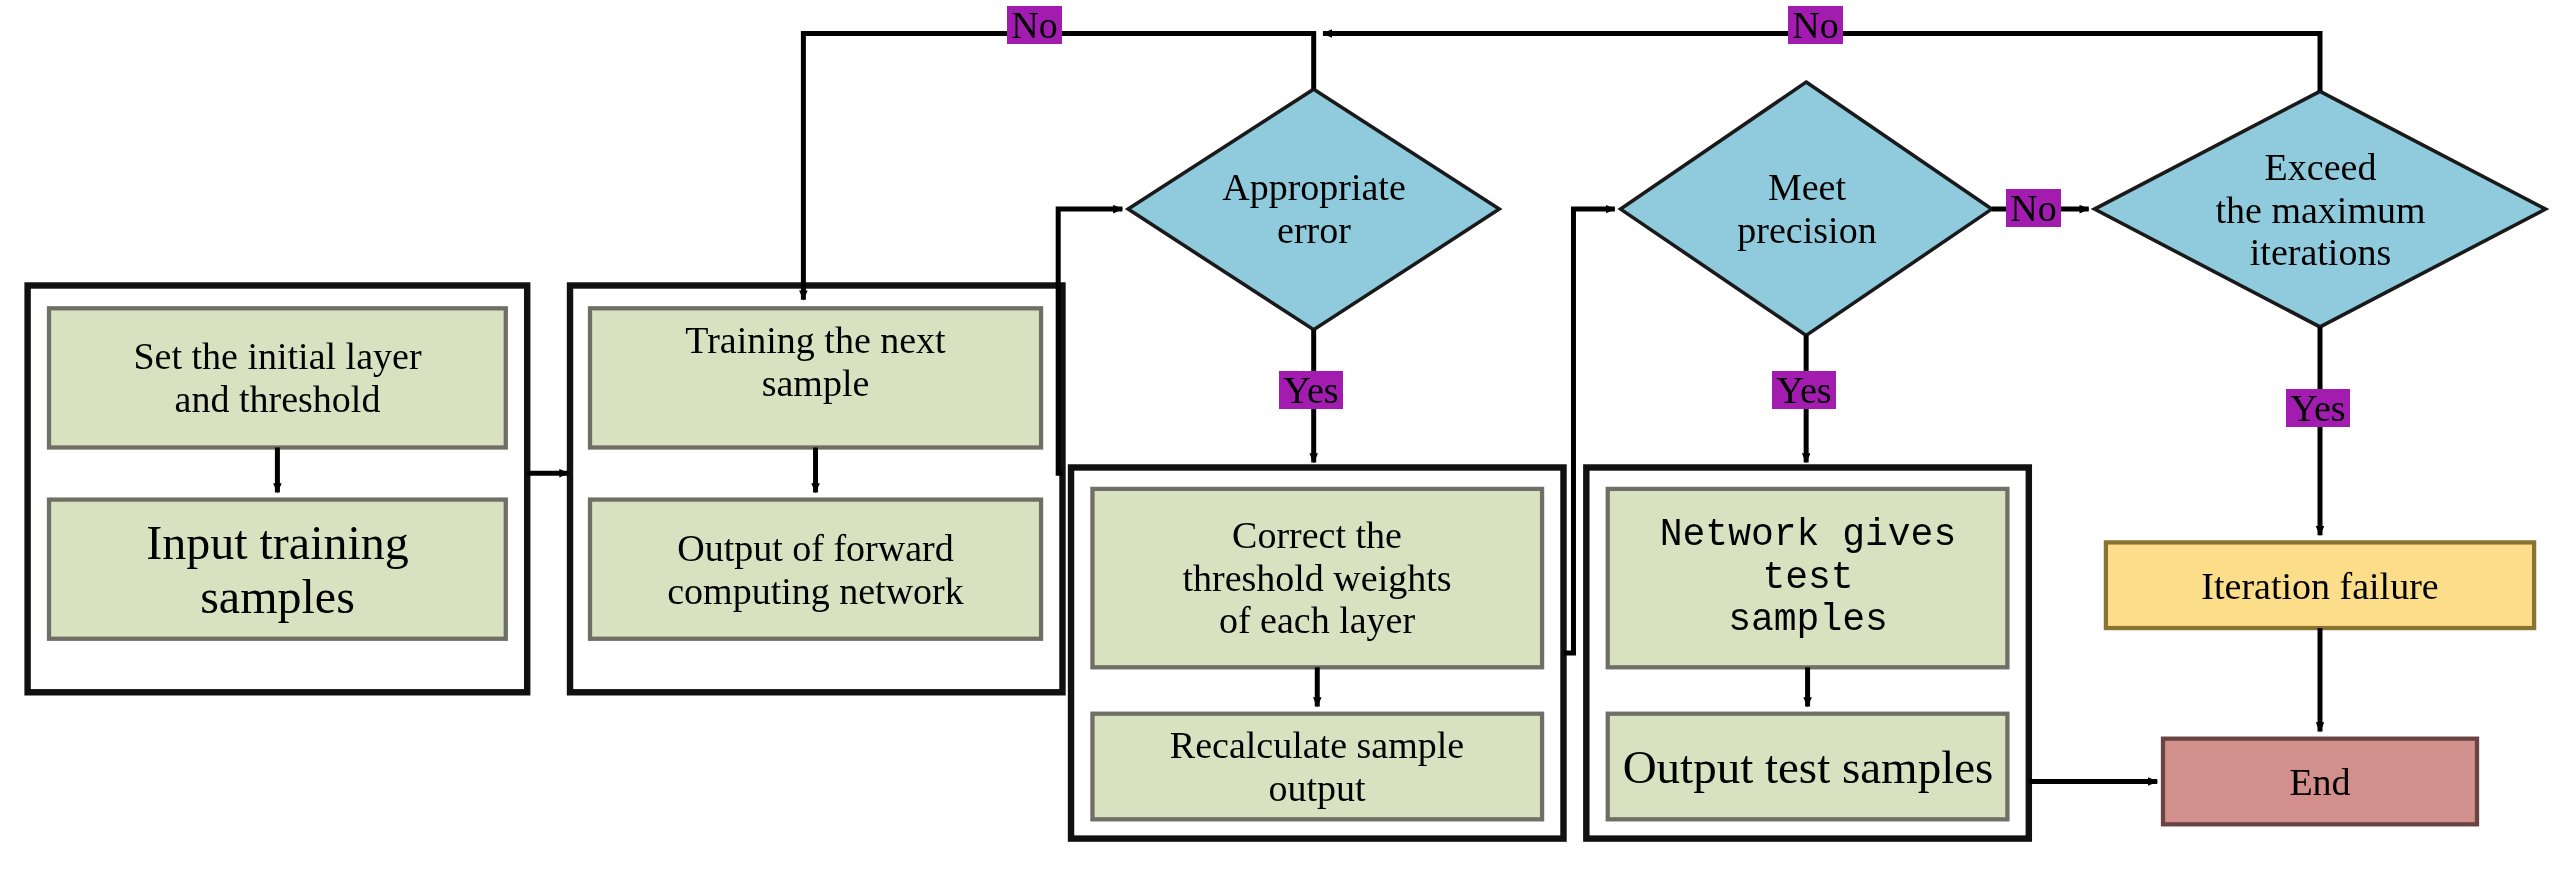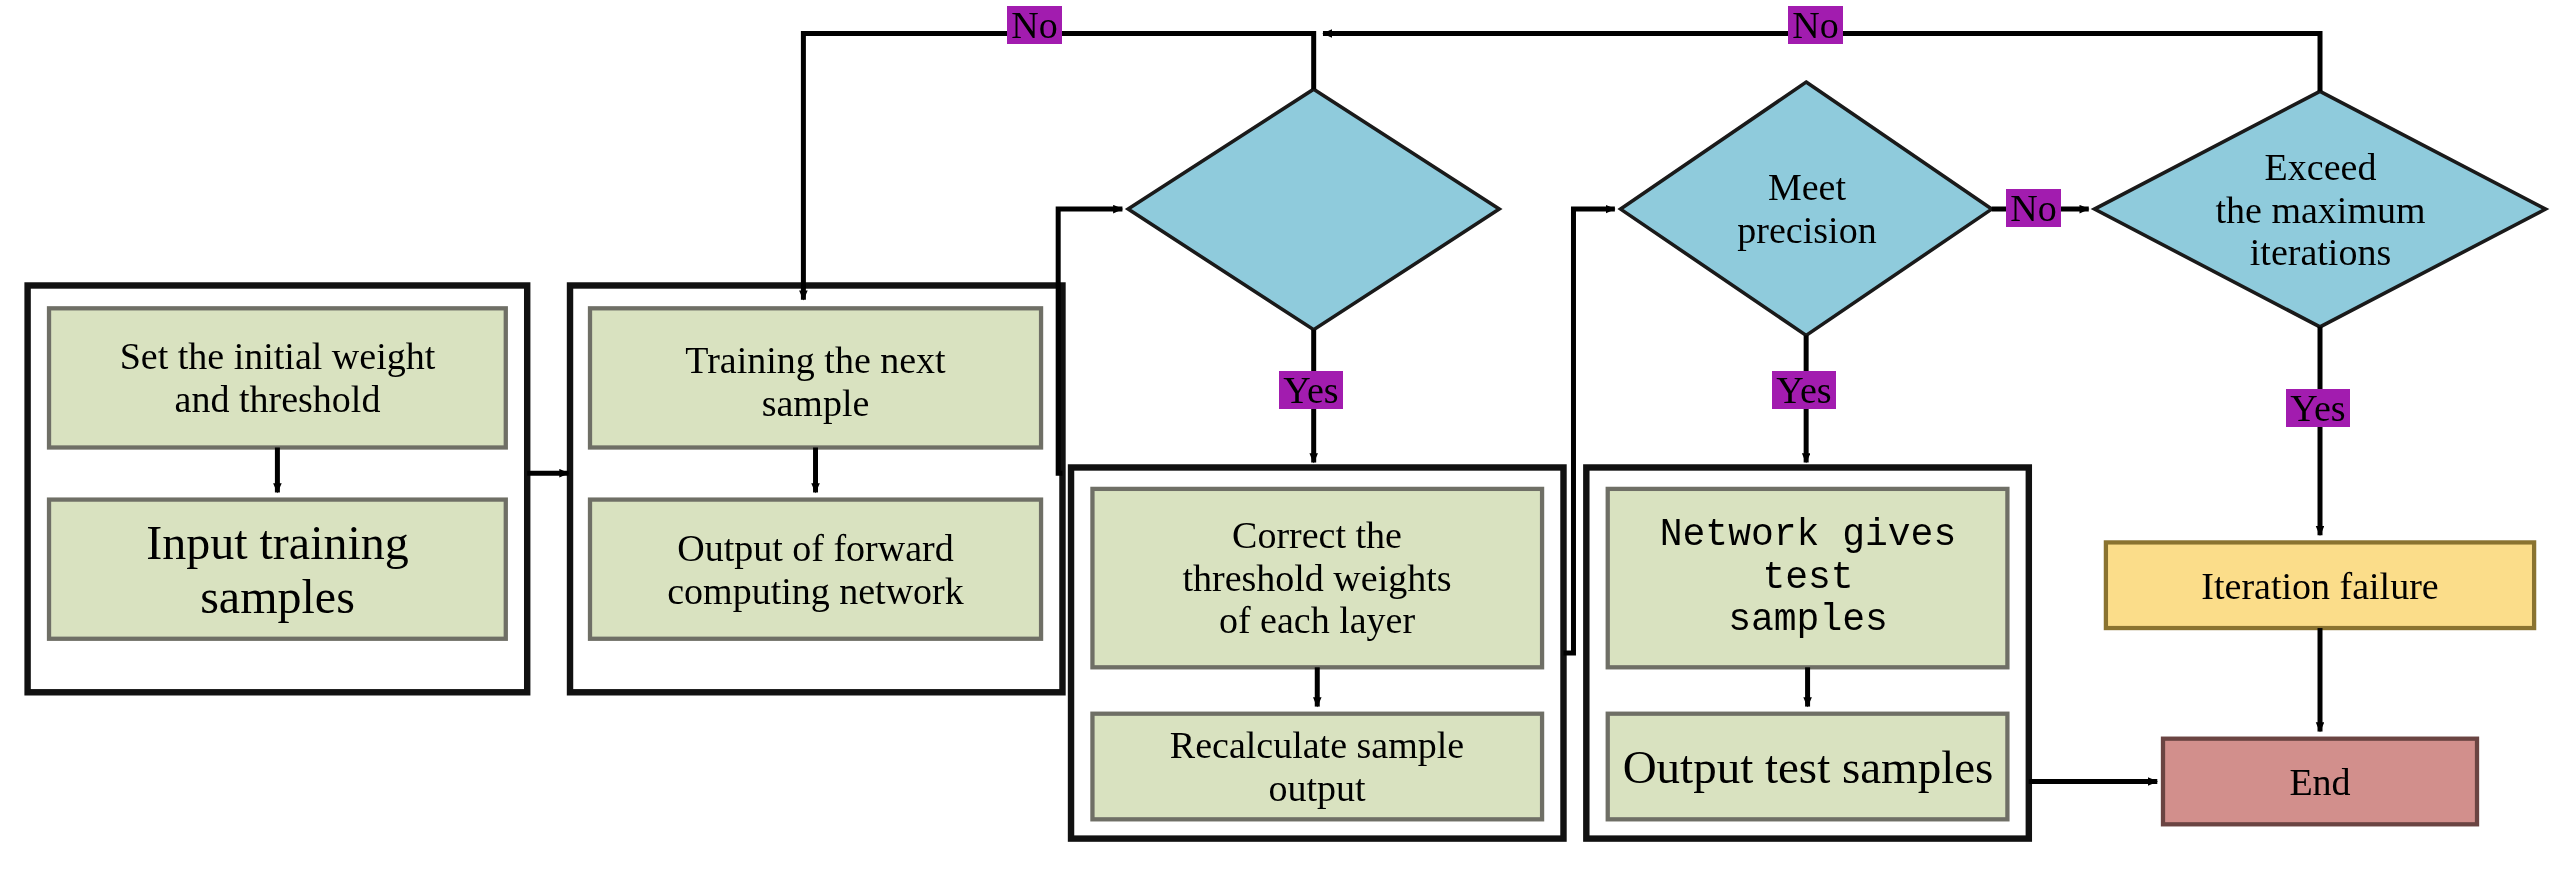--- a/index.html
+++ b/index.html
@@ -79,32 +79,34 @@
 
     <path d="M3250,880 L3250,1025" stroke="#000000" stroke-width="7" fill="none" marker-end="url(#ah)"></path>
 
     <path d="M2842,1095 L3022,1095" stroke="#000000" stroke-width="7" fill="none" marker-end="url(#ah)"></path>
 
     <path d="M1840,125 L1840,47 L1125,47 L1125,420" stroke="#000000" stroke-width="7" fill="none" marker-end="url(#ah)"></path>
 
     <path d="M3250,128 L3250,47 L1853,47" stroke="#000000" stroke-width="7" fill="none" marker-end="url(#ahl)"></path>
   </svg>
 
-  <div class="nodeLabel" style="left:49px;top:308px;width:457px;height:139px;font-size:38px;">Set the initial weight
+  <div class="nodeLabel" style="left:49px;top:308px;width:457px;height:139px;font-size:38px;">Set the initial layer
 and threshold</div>
 
   <div class="nodeLabel" style="left:49px;top:500px;width:457px;height:139px;font-size:48px;">Input training
 samples</div>
 
-  <div class="nodeLabel" style="left:590px;top:312px;width:451px;height:139px;font-size:38px;">Training the next
+  <div class="nodeLabel" style="left:590px;top:292px;width:451px;height:139px;font-size:38px;">Training the next
 sample</div>
 
   <div class="nodeLabel" style="left:590px;top:500px;width:451px;height:139px;font-size:38px;">Output of forward
 computing network</div>
 
+  <div class="nodeLabel" style="left:1171px;top:141px;width:286px;height:136px;font-size:38px;">Appropriate
+error</div>
 
   <div class="nodeLabel" style="left:1092px;top:489px;width:450px;height:178px;font-size:38px;">Correct the
 threshold weights
 of each layer</div>
 
   <div class="nodeLabel" style="left:1092px;top:714px;width:450px;height:106px;font-size:38px;">Recalculate sample
 output</div>
 
   <div class="nodeLabel" style="left:1664px;top:141px;width:286px;height:136px;font-size:38px;">Meet
 precision</div>

